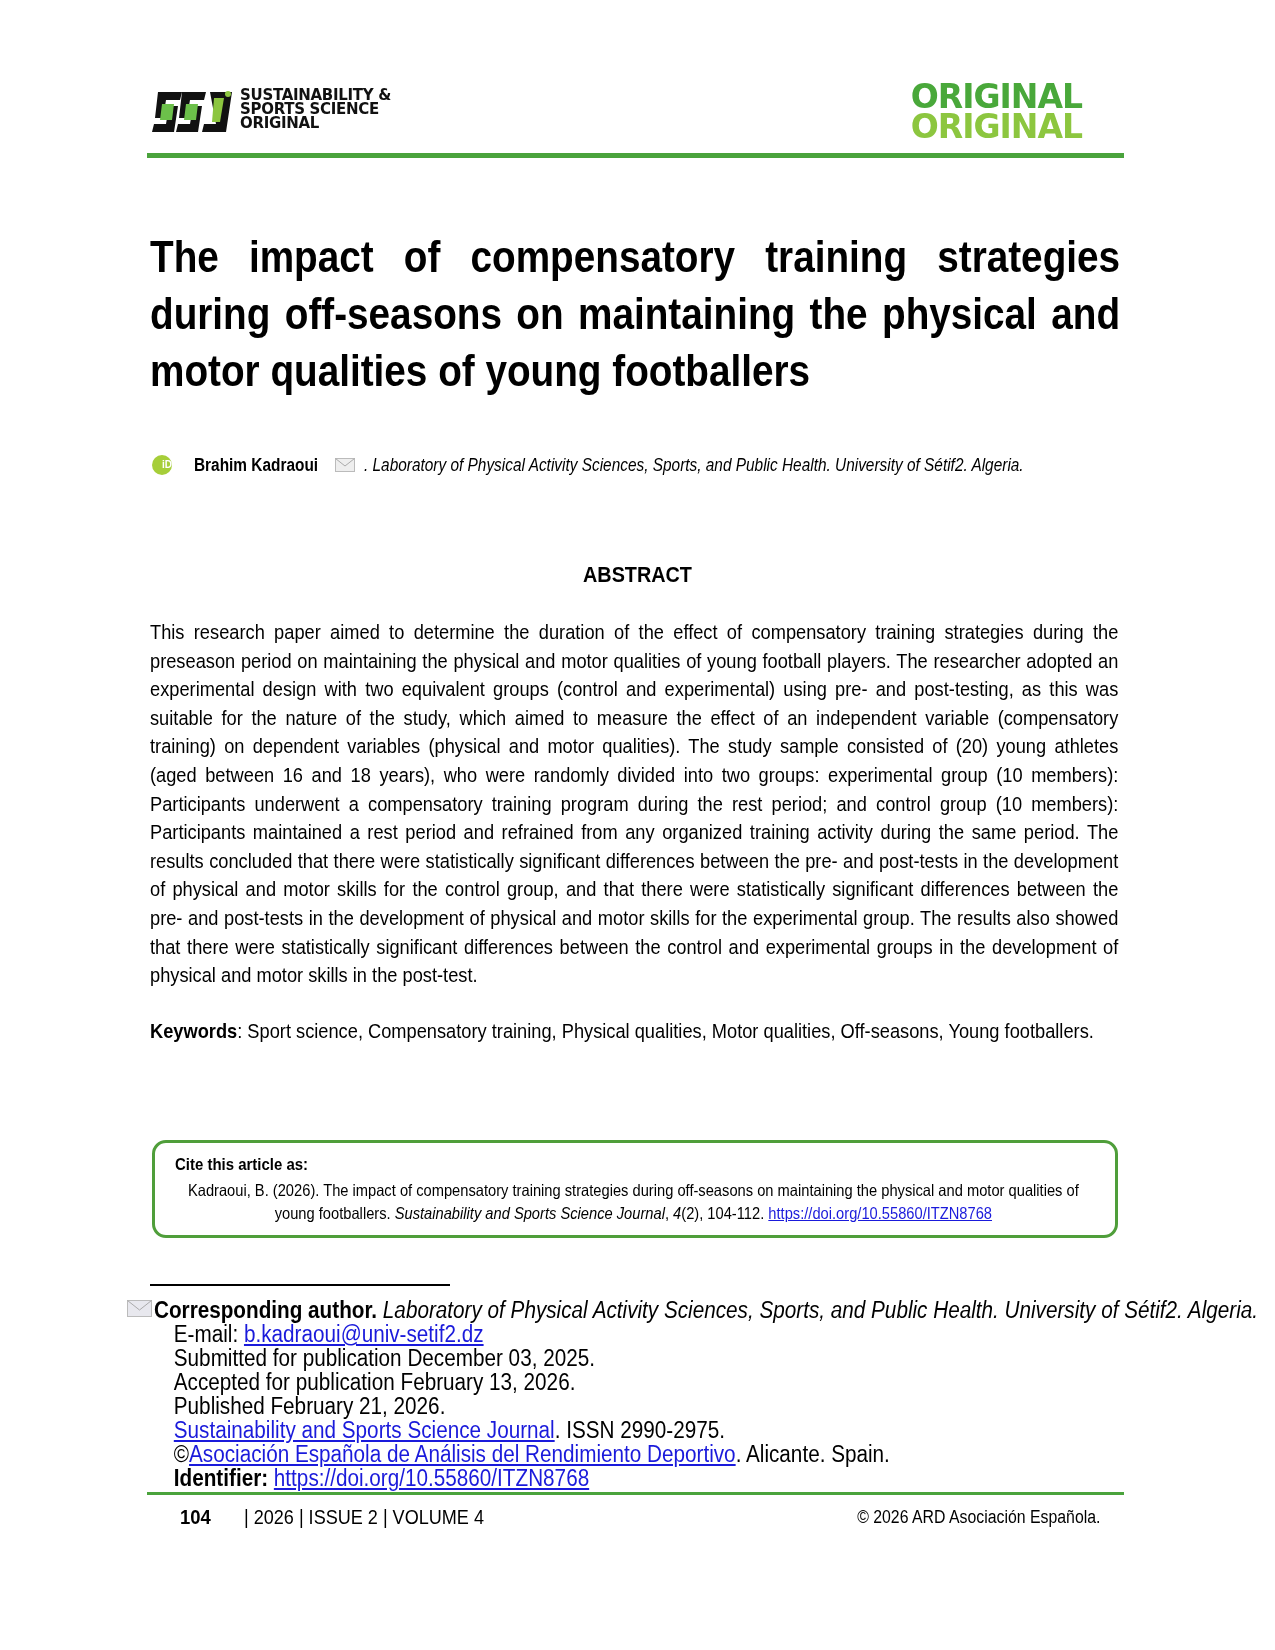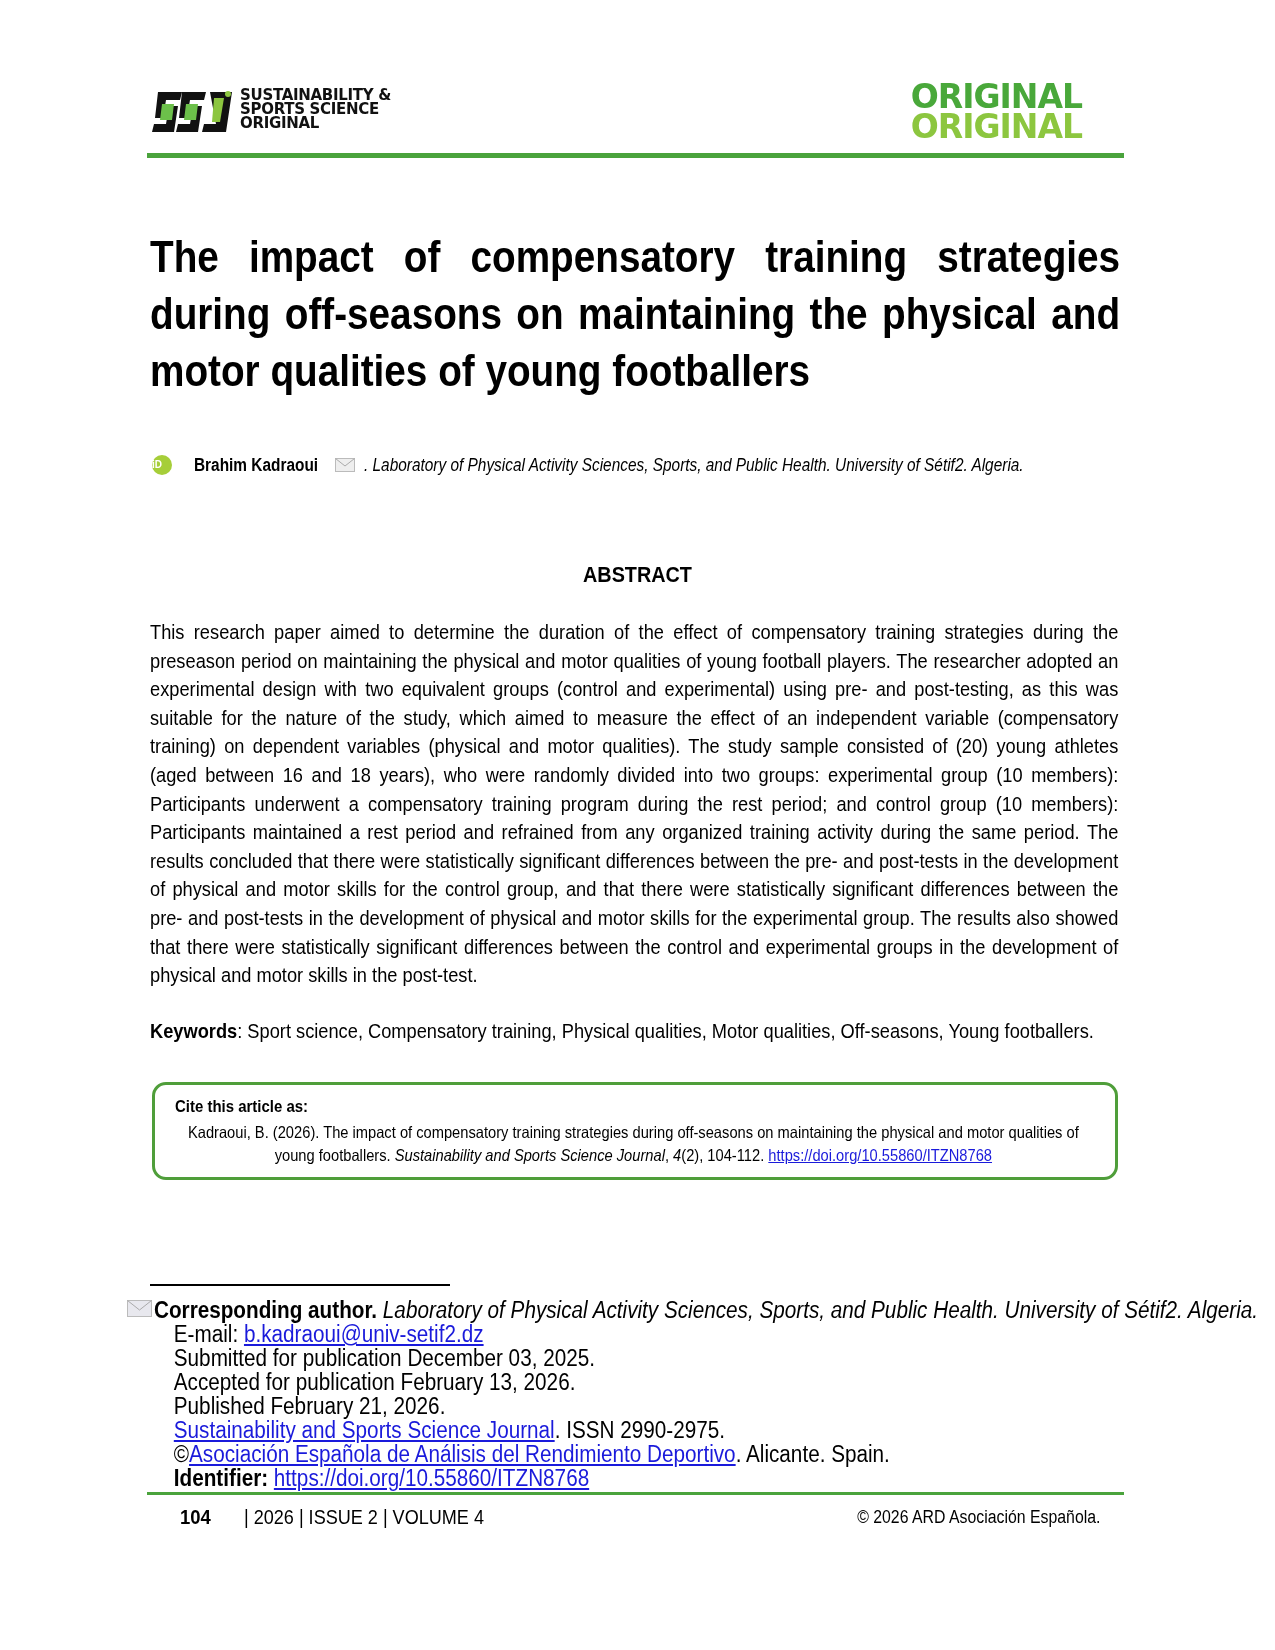--- a/index.html
+++ b/index.html
@@ -19,36 +19,36 @@
   .rule-top { left:147px; top:153px; width:977px; height:5px; background:#4aa33c; }
 
   
   .title { left:150px; top:228px; width:970px; font-family:"Liberation Sans", sans-serif;
            font-weight:bold; font-size:45px; line-height:57px; text-align:justify;
            text-align-last:left; transform:scaleX(0.86); transform-origin:left top; width:1128px; }
 
   
   .author-row { left:152px; top:455px; width:960px; height:24px; font-size:17.5px; white-space:nowrap; }
   .orcid { position:absolute; left:0; top:0; width:20px; height:20px; border-radius:50%;
-           background:#a6ce39; color:#fff; font-size:10px; font-weight:bold; text-align:left; line-height:20px; }
+           background:#a6ce39; color:#fff; font-size:10px; font-weight:bold; text-align:right; line-height:20px; }
   .author-name { position:absolute; left:42px; top:0; font-weight:bold; transform:scaleX(0.88); transform-origin:left; }
   .mail-small { position:absolute; left:183px; top:3px; width:20px; height:14px; }
   .affil { position:absolute; left:212px; top:0; font-style:italic; transform:scaleX(0.88); transform-origin:left; }
 
   
   .abs-head { left:0; top:562px; width:1275px; text-align:center; font-weight:bold; font-size:22px;
               transform:scaleX(0.9); }
   .abs-body { left:150px; top:618px; width:1088px; font-size:20.5px; line-height:28.6px;
               text-align:justify; transform:scaleX(0.89); transform-origin:left top; }
   .kw { left:150px; top:1017px; width:1088px; font-size:20.5px; line-height:28.6px; text-align:justify;
         transform:scaleX(0.89); transform-origin:left top; }
   .kw b { font-weight:bold; }
 
   
-  .cite { left:152px; top:1082px; width:966px; height:98px; border:3px solid #4f9e3a; border-radius:14px;
+  .cite { left:152px; top:1140px; width:966px; height:98px; border:3px solid #4f9e3a; border-radius:14px;
           box-sizing:border-box; }
   .cite-h { position:absolute; left:20px; top:12px; font-weight:bold; font-size:17px;
             transform:scaleX(0.88); transform-origin:left; white-space:nowrap; }
   .cite-t { position:absolute; left:20px; top:36px; width:1030px; font-size:16.5px; line-height:23px;
             text-align:center; transform:scaleX(0.89); transform-origin:left top; }
   a, .lnk { color:#1a1adb; text-decoration:underline; }
 
   
   .fn-rule { left:150px; top:1284px; width:300px; height:2px; background:#000; }
   .fn { left:127px; top:1298px; width:1000px; font-size:23px; line-height:24px; }

